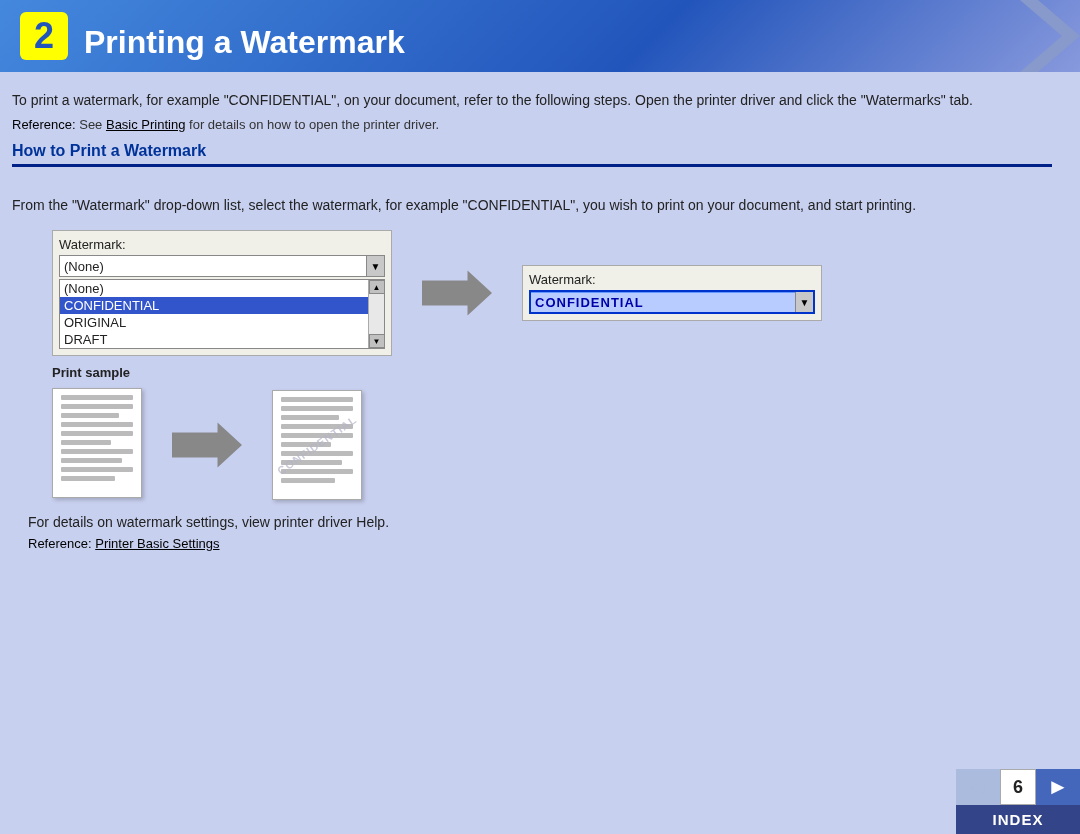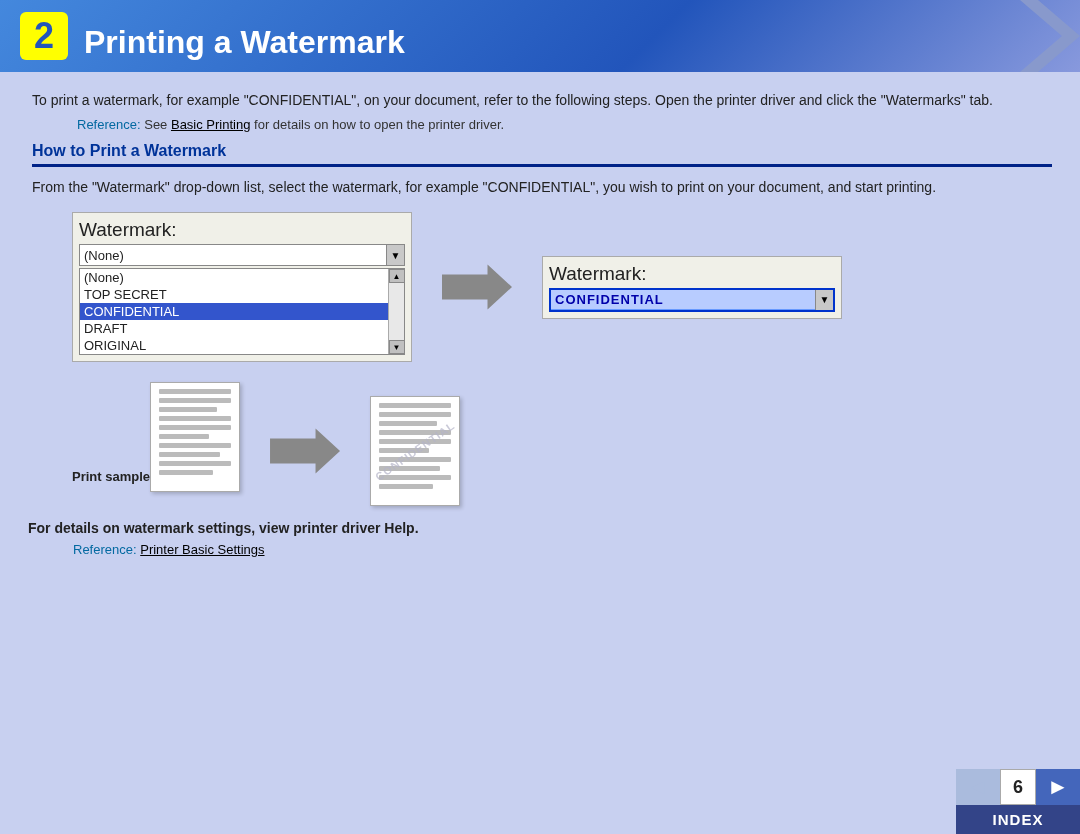--- a/index.html
+++ b/index.html
@@ -46,50 +46,49 @@
       right: 0;
       top: 0;
       bottom: 0;
       width: 60px;
       background: #8899cc;
       clip-path: polygon(30% 0%, 100% 50%, 30% 100%, 0% 100%, 70% 50%, 0% 0%);
     }
 
     
     .content {
-      padding: 18px 28px 0 32px;
+      padding: 18px 28px 0 12px;
     }
 
     .intro-text {
       font-size: 14px;
       color: #222;
       line-height: 1.5;
       margin-bottom: 6px;
     }
 
     .reference-line {
       font-size: 13px;
       color: #333;
       margin-bottom: 10px;
     }
     .reference-line .ref-label {
-      color: #0369a1;
-      margin-left: 45px;
+      color: #000000;
     }
     .reference-line a, .ref-link {
       color: #000000;
       text-decoration: underline;
       cursor: pointer;
     }
 
     
     .section-heading {
       border-bottom: 3px solid #002288;
       padding-bottom: 4px;
-      margin-bottom: 10px;
+      margin-bottom: 28px;
     }
     .section-heading-text {
       color: #003399;
       font-size: 16px;
       font-weight: bold;
     }
 
     .section-body {
       font-size: 14px;
       color: #222;
@@ -107,21 +106,21 @@
     }
 
     
     .watermark-widget {
       background: #f0f0e8;
       border: 1px solid #aaa;
       padding: 6px;
       width: 340px;
     }
     .watermark-label {
-      font-size: 19px;
+      font-size: 13px;
       color: #222;
       margin-bottom: 3px;
     }
     .watermark-select-bar {
       display: flex;
       align-items: center;
       background: white;
       border: 1px solid #888;
       margin-bottom: 2px;
     }
@@ -231,22 +230,22 @@
     
     .print-sample-section {
       display: flex;
       align-items: center;
       margin-left: 40px;
       margin-bottom: 14px;
       gap: 30px;
     }
     .print-sample-col {
       display: flex;
-      flex-direction: row;
-      align-items: flex-end;
+      flex-direction: column;
+      align-items: flex-start;
     }
     .print-sample-label {
       font-size: 13px;
       font-weight: bold;
       color: #222;
       margin-bottom: 8px;
     }
 
     
     .doc-thumbnail {
@@ -293,21 +292,20 @@
     }
 
     
     .footer-area {
       padding: 0 28px;
     }
     .footer-text {
       font-size: 14px;
       color: #222;
       margin-bottom: 6px;
-      font-weight: bold;
     }
     .footer-ref {
       font-size: 13px;
       color: #333;
     }
 
     
     .nav-bar {
       position: absolute;
       bottom: 0;
@@ -417,24 +415,23 @@
 
     <div class="watermark-widget">
       <div class="watermark-label">Watermark:</div>
       <div class="watermark-select-bar">
         <div class="watermark-select-value">(None)</div>
         <div class="watermark-select-btn">▼</div>
       </div>
       <div class="watermark-list">
         <div class="watermark-list-items">
           <div class="watermark-list-item">(None)</div>
-          <div class="watermark-list-item">TOP SECRET</div>
           <div class="watermark-list-item selected">CONFIDENTIAL</div>
+          <div class="watermark-list-item">ORIGINAL</div>
           <div class="watermark-list-item">DRAFT</div>
-          <div class="watermark-list-item">ORIGINAL</div>
         </div>
         <div class="watermark-scrollbar">
           <div class="scrollbar-up">▲</div>
           <div class="scrollbar-track"></div>
           <div class="scrollbar-down">▼</div>
         </div>
       </div>
     </div>
 
     <div class="arrow-shape"></div>

